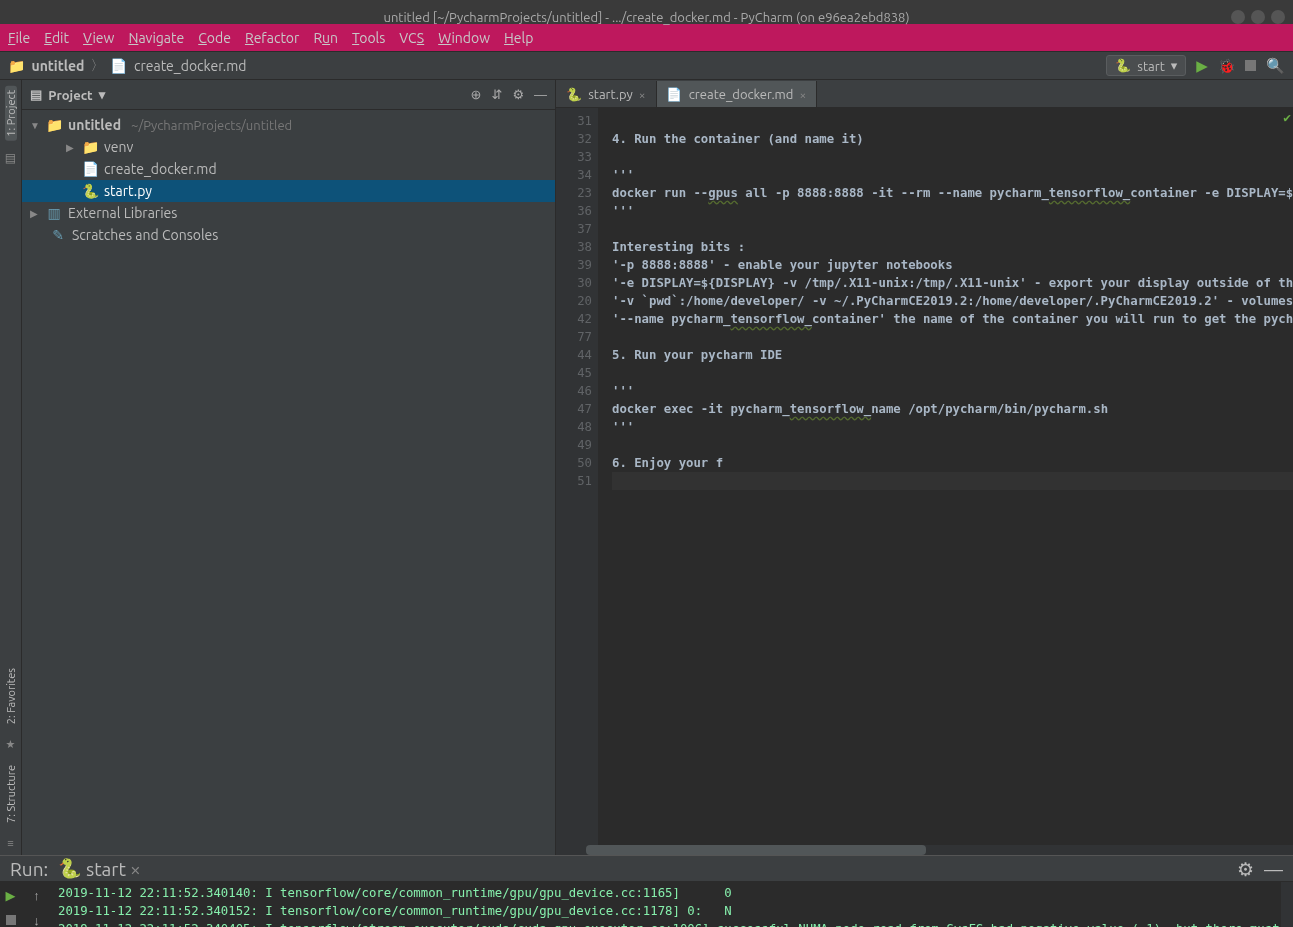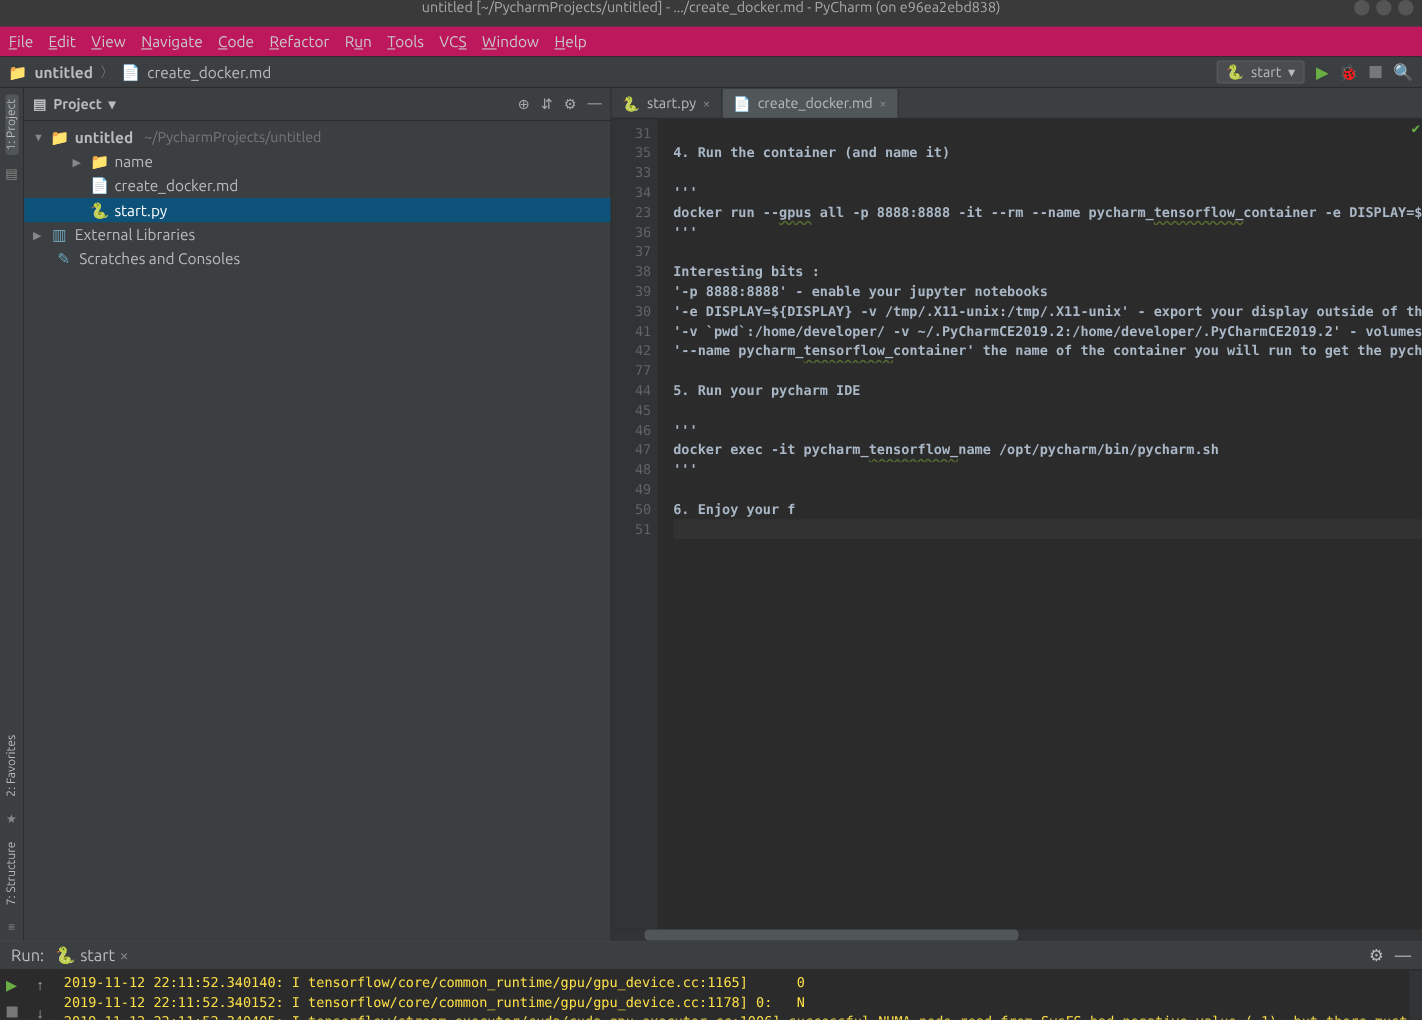--- a/index.html
+++ b/index.html
@@ -10,21 +10,21 @@
   width: 1293px;
   height: 927px;
   overflow: hidden;
   font-size: 13px;
   user-select: none;
 }
 .title-bar {
   height: 24px;
   background: #3a3a3a;
   display: flex;
-  align-items: flex-start;
+  align-items: flex-end;
   justify-content: center;
   position: relative;
   color: #aaa;
 }
 .title-bar .winctrls {
   position: absolute;
   right: 8px;
   display: flex;
   gap: 6px;
 }
@@ -141,40 +141,40 @@
   height: 300px;
   background:#2b2b2b;
   border-top:1px solid #555;
   display:flex; flex-direction:column;
 }
 .run-head {
   height:26px; background:#3c3f41;
   display:flex; align-items:center; justify-content:space-between;
   padding: 0 10px;
   border-bottom:1px solid #2b2b2b;
-  font-size:15px;
+  font-size:19px;
 }
 .run-head .left { display:flex; align-items:center; gap:10px; }
 .run-head .title { color:#bbb; }
 .run-head .tag { display:flex; align-items:center; gap:4px; }
 .run-head .tag .close { color:#888; cursor:pointer; }
 .run-body { flex:1; display:flex; overflow:hidden; }
 .run-left { width:22px; border-right:1px solid #2b2b2b; display:flex; flex-direction:column; align-items:center; padding-top:6px; gap:12px; }
 .run-left .play { color:#6aaf44; }
 .run-left .stop { width:10px; height:10px; background:#777; }
 .run-nav { width:30px; border-right:1px solid #2b2b2b; display:flex; flex-direction:column; align-items:center; padding-top:6px; gap:10px; color:#aaa; font-size:13px; }
 .console {
   flex:1; overflow:hidden;
   font-family: "DejaVu Sans Mono","Menlo",monospace;
   font-size:12.3px; line-height:18px;
   padding:2px 0 0 6px;
   color:#a9b7c6;
   white-space:pre;
 }
-.console .warn { color:#fde047; }
+.console .warn { color:#86efac; }
 .console-scroll { width:12px; background:#313335; position:relative;}
 </style>
 </head>
 <body>
 
 <div class="title-bar">
   <span>untitled [~/PycharmProjects/untitled] - .../create_docker.md - PyCharm (on e96ea2ebd838)</span>
   <div class="winctrls">
     <span></span>
     <span></span>
@@ -247,21 +247,21 @@
       <div class="tree-row">
         <span class="arrow">▼</span>
         <span class="ficon dir-icon">📁</span>
         <b>untitled</b>
         <span class="home-path">~/PycharmProjects/untitled</span>
       </div>
       <div class="tree-row">
         <span class="indent2"></span>
           <span class="arrow">▶</span>
         <span class="ficon venv-icon">📁</span>
-        <span>name</span>
+        <span>venv</span>
       </div>
       <div class="tree-row">
         <span class="indent3"></span>
         <span class="ficon md-icon">📄</span>
         <span>create_docker.md</span>
       </div>
       <div class="tree-row selected">
         <span class="indent3"></span>
         <span class="ficon">🐍</span>
         <span>start.py</span>
@@ -289,30 +289,30 @@
         <div class="etab active">
           <span>📄</span>
           <span>create_docker.md</span>
           <span class="close">×</span>
         </div>
       </div>
     <div class="editor-body">
       <div class="ed-marker">✔</div>
       <div class="gutter" id="gutter">
           <div>31</div>
-          <div>35</div>
+          <div>32</div>
           <div>33</div>
           <div>34</div>
           <div>23</div>
           <div>36</div>
           <div>37</div>
           <div>38</div>
           <div>39</div>
           <div>30</div>
-          <div>41</div>
+          <div>20</div>
           <div>42</div>
           <div>77</div>
           <div>44</div>
           <div>45</div>
           <div>46</div>
           <div>47</div>
           <div>48</div>
           <div>49</div>
           <div>50</div>
           <div>51</div>

